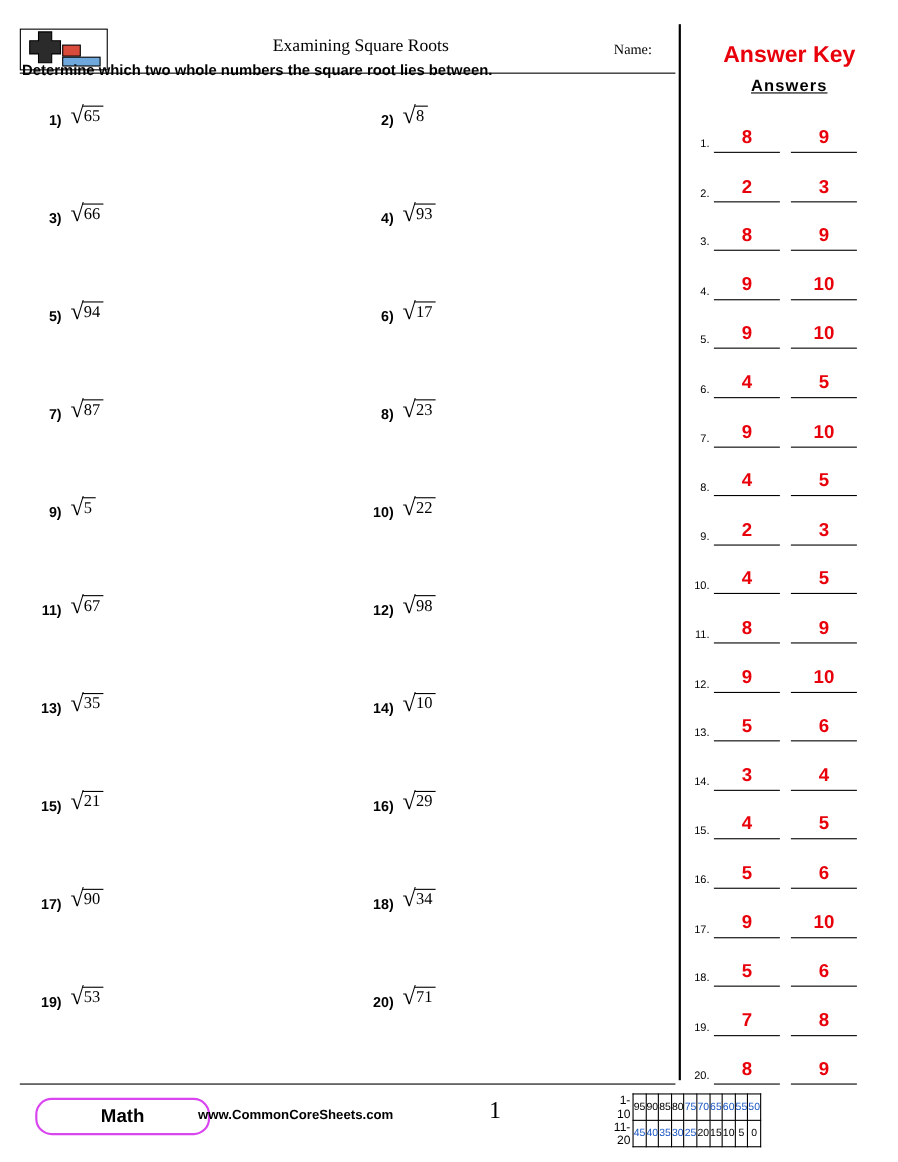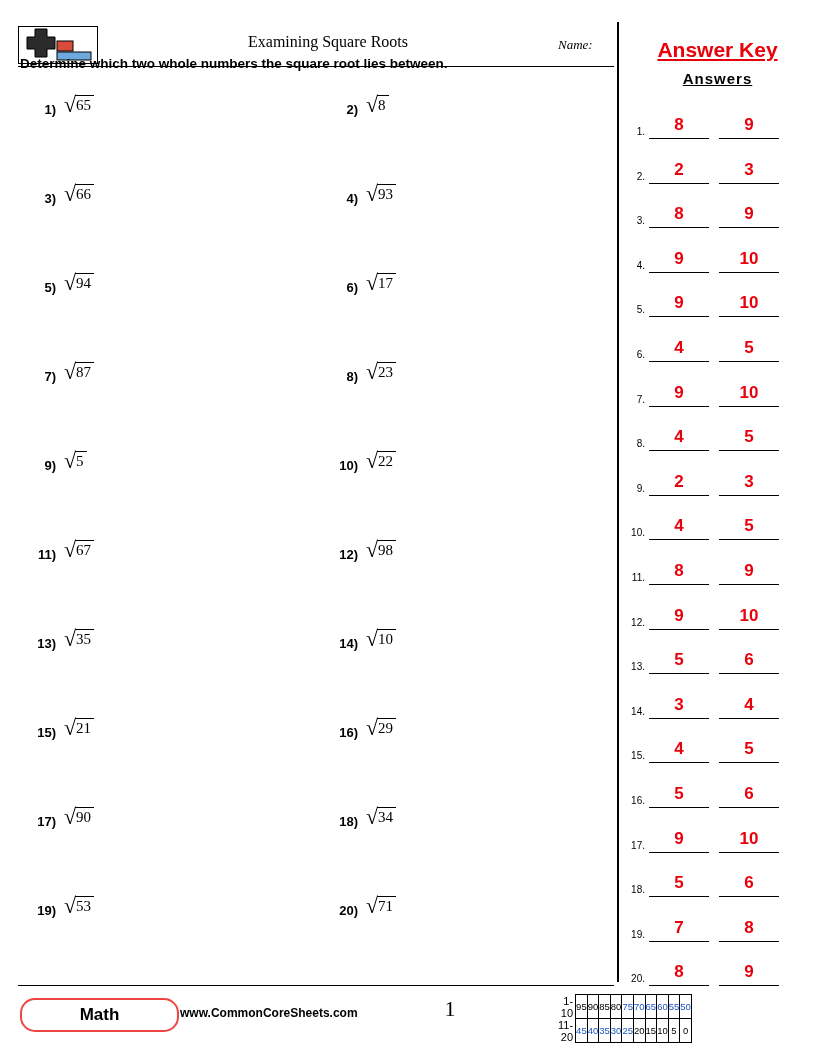--- a/index.html
+++ b/index.html
@@ -49,21 +49,20 @@
     text-align: center;
     font-size: 16px;
     font-family: "Liberation Serif", serif;
   }
   .name-label {
     position: absolute;
     left: 540px;
     top: 11px;
     font-size: 13px;
     font-family: "Liberation Serif", serif;
-    font-style: italic;
   }
   .instructions {
     position: absolute;
     left: 20px;
     top: 56px;
     font-size: 13.5px;
     font-weight: bold;
   }
   .hr-top {
     position: absolute;
@@ -133,21 +132,20 @@
   }
   .ak-title {
     position: absolute;
     left: 630px;
     top: 38px;
     width: 175px;
     text-align: center;
     color: #e8000b;
     font-size: 21px;
     font-weight: bold;
-    text-decoration: underline;
   }
   .ak-sub {
     position: absolute;
     left: 630px;
     top: 70px;
     width: 175px;
     text-align: center;
     font-size: 15px;
     font-weight: bold;
     text-decoration: underline;
@@ -190,25 +188,25 @@
   .footer-line {
     position: absolute;
     left: 18px;
     top: 985px;
     width: 596px;
     height: 1px;
     background: #000;
   }
   .math-pill {
     position: absolute;
-    left: 20px;
+    left: 32px;
     top: 998px;
     width: 155px;
     height: 30px;
-    border: 2px solid #ef4444;
+    border: 2px solid #d946ef;
     border-radius: 15px;
     text-align: center;
     line-height: 30px;
     font-size: 17px;
     font-weight: bold;
   }
   .site {
     position: absolute;
     left: 180px;
     top: 1006px;

